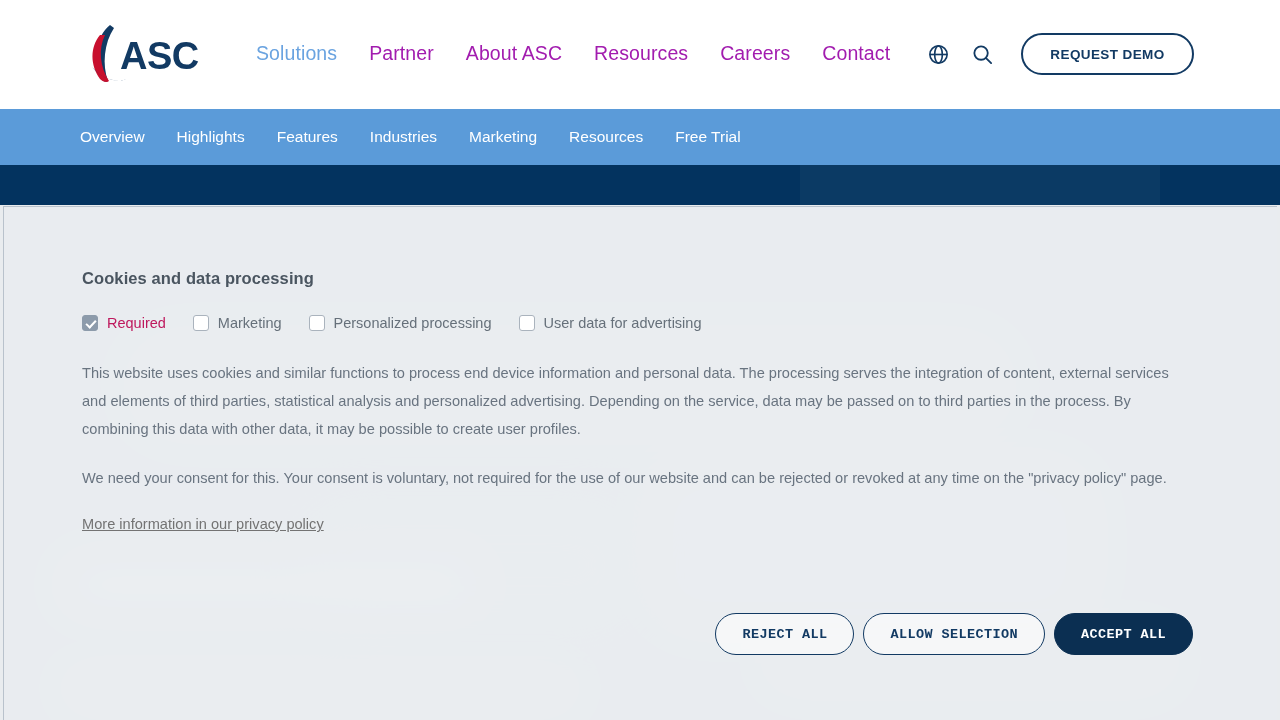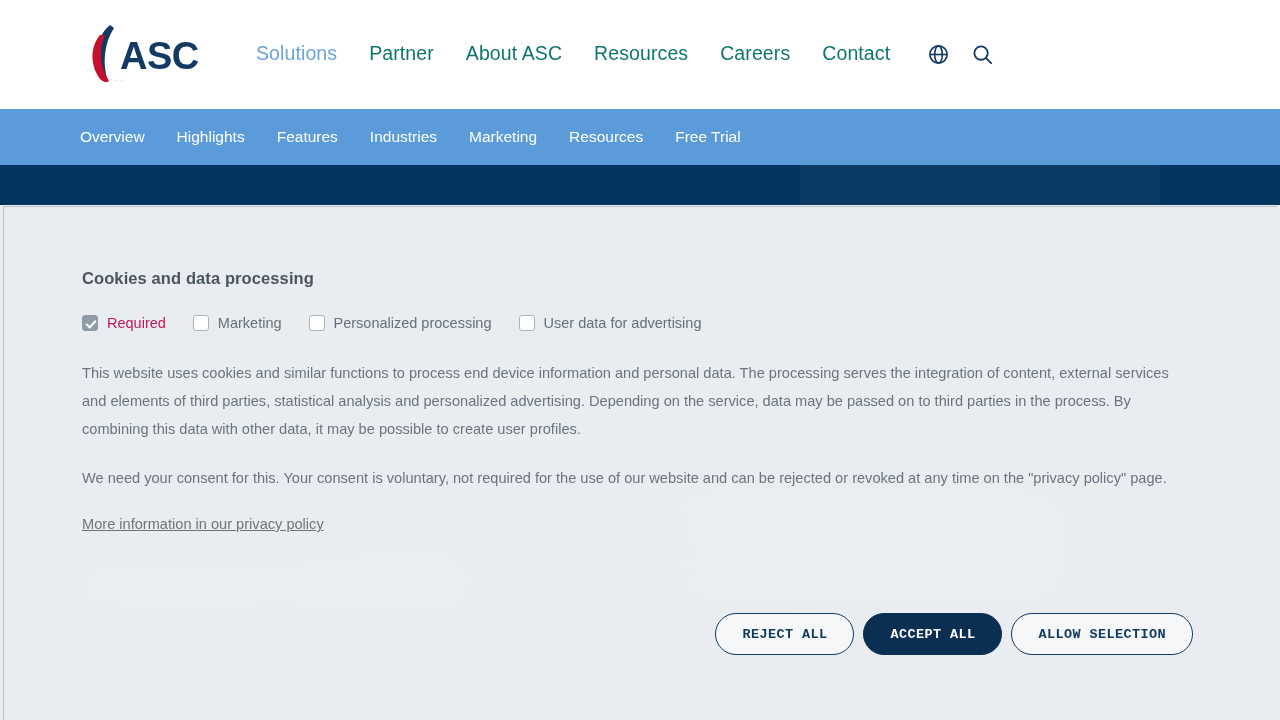--- a/index.html
+++ b/index.html
@@ -46,21 +46,21 @@
     left: 256px;
     top: 0;
     height: 107px;
     display: flex;
     align-items: center;
     gap: 0;
   }
 
   .main-nav a {
     font-size: 19.5px;
-    color: #0f766e;
+    color: #a21caf;
     text-decoration: none;
     letter-spacing: 0.1px;
     white-space: nowrap;
     padding: 0 16px;
     line-height: 1;
   }
   .main-nav a:first-child { padding-left: 0; }
   .main-nav a.active { color: #6aa3e0; }
 
   .header-icons {
@@ -323,20 +323,21 @@
         </svg>
       </div>
       <div class="icon-btn">
         <svg width="23" height="23" viewBox="0 0 24 24" fill="none" stroke="#123a63" stroke-width="1.9" stroke-linecap="round">
           <circle cx="10.5" cy="10.5" r="7"></circle>
           <line x1="15.7" y1="15.7" x2="21" y2="21"></line>
         </svg>
       </div>
     </div>
 
+    <button class="demo-btn">REQUEST DEMO</button>
   </div>
 
   <div class="sub-nav">
     <div class="subnav-inner">
       <a href="#">Overview</a>
       <a href="#">Highlights</a>
       <a href="#">Features</a>
       <a href="#">Industries</a>
       <a href="#">Marketing</a>
       <a href="#">Resources</a>
@@ -369,18 +370,18 @@
       </div>
 
       <p class="cookie-para">This website uses cookies and similar functions to process end device information and personal data. The processing serves the integration of content, external services and elements of third parties, statistical analysis and personalized advertising. Depending on the service, data may be passed on to third parties in the process. By combining this data with other data, it may be possible to create user profiles.</p>
       <p class="cookie-para second">We need your consent for this. Your consent is voluntary, not required for the use of our website and can be rejected or revoked at any time on the "privacy policy" page.</p>
 
       <a href="#" class="cookie-link">More information in our privacy policy</a>
     </div>
 
     <div class="cookie-actions">
       <button class="btn btn-outline">REJECT ALL</button>
+      <button class="btn btn-outline">ALLOW SELECTION</button>
       <button class="btn btn-solid">ACCEPT ALL</button>
-      <button class="btn btn-outline">ALLOW SELECTION</button>
     </div>
   </div>
 
 </div>
 
 </body></html>

